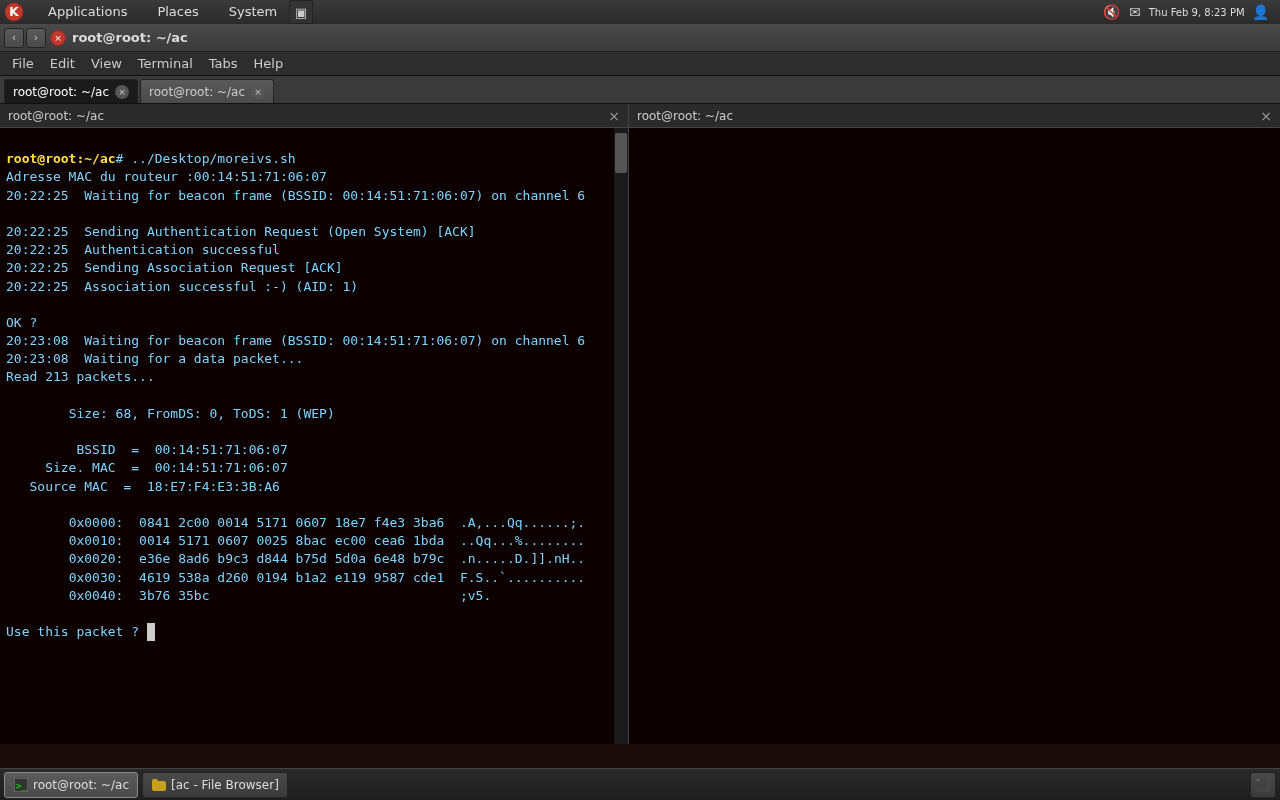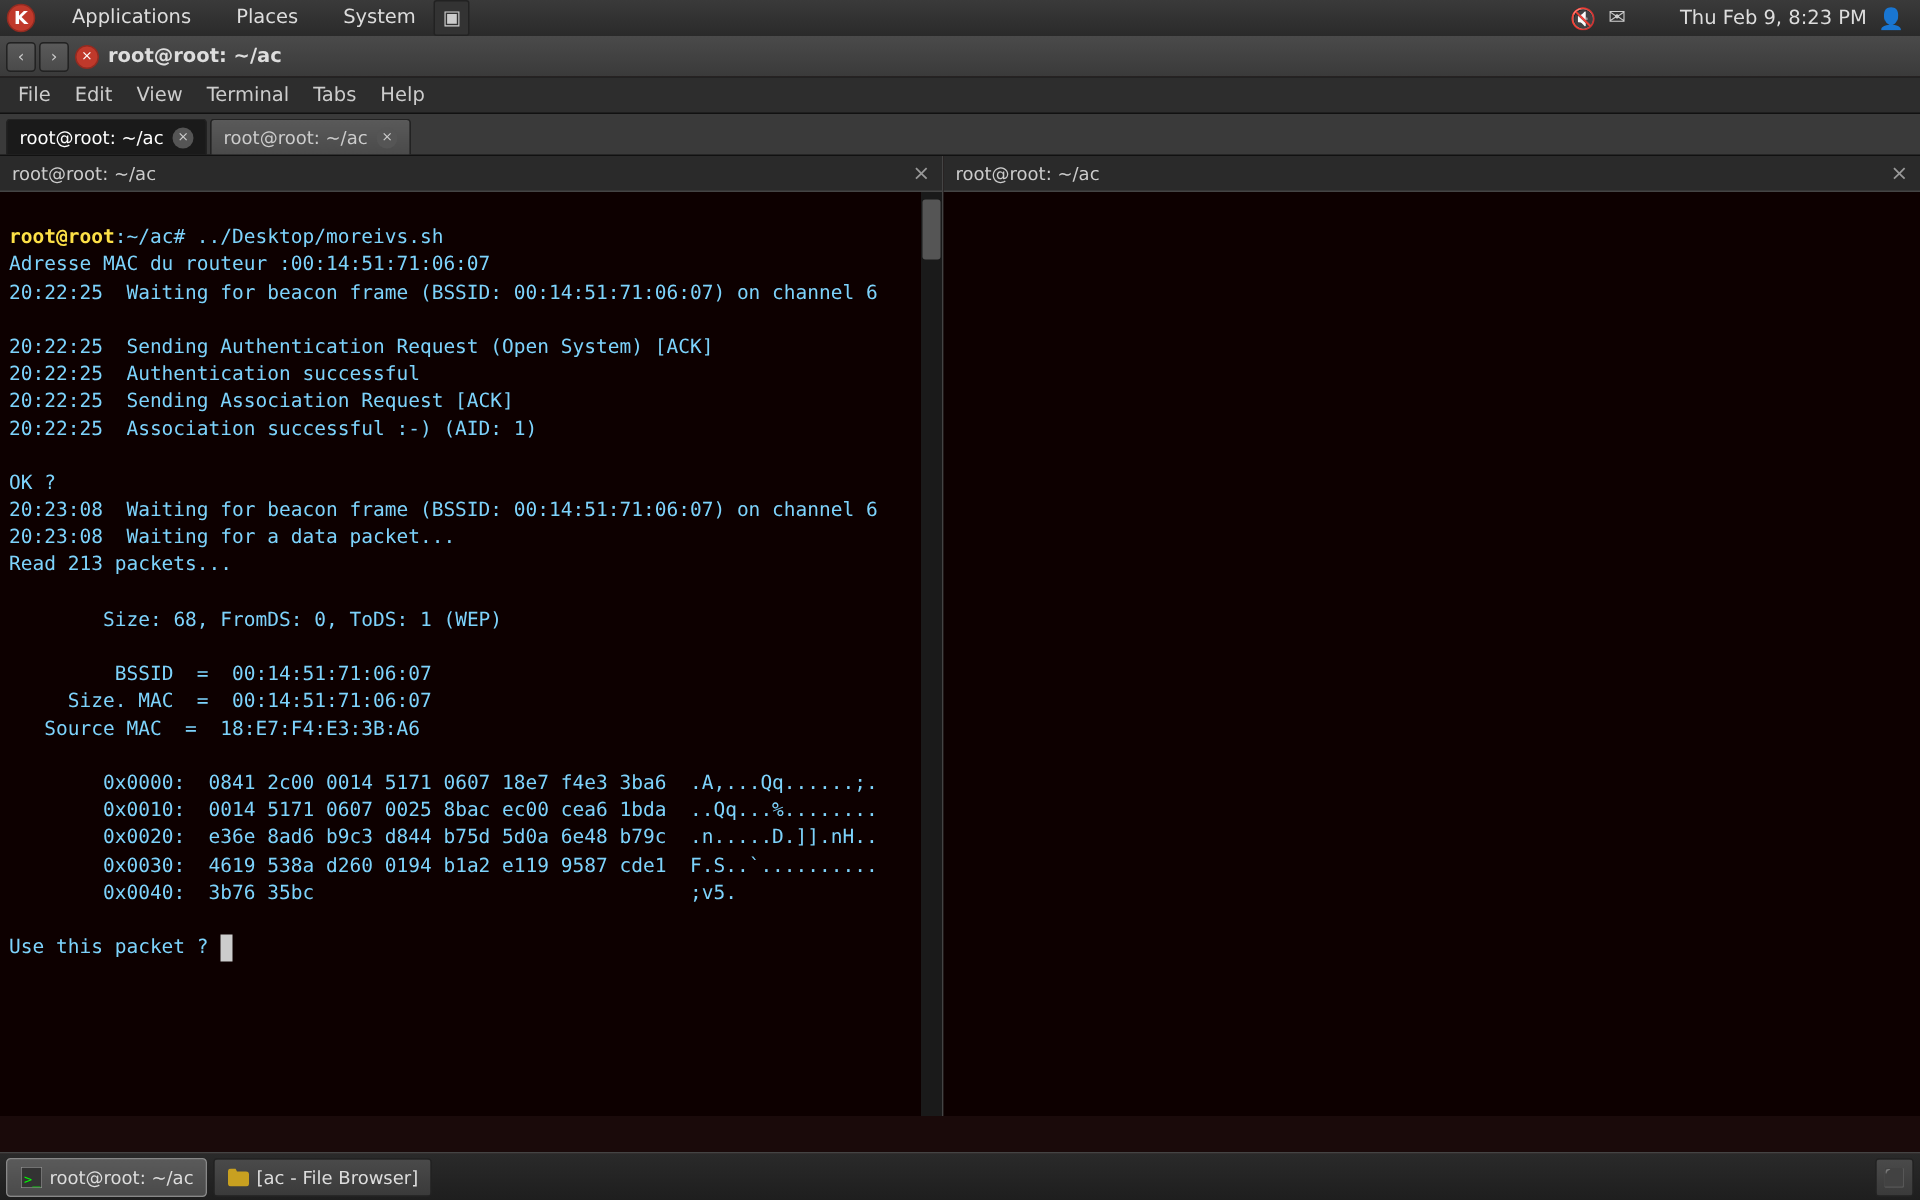--- a/index.html
+++ b/index.html
@@ -210,21 +210,21 @@
       font-size: 13px;
       padding: 4px 6px;
       height: calc(640px - 24px);
       overflow-y: auto;
       white-space: pre-wrap;
       word-break: break-all;
       line-height: 1.4;
     }
     .term-white { color: #7dd3fc; }
     .term-prompt-root { color: #fde047; font-weight: bold; }
-    .term-prompt-path { color: #7dd3fc; font-weight: normal; }
+    .term-prompt-path { color: #fde047; font-weight: bold; }
     .term-cursor {
       background: #ccc;
       color: #000;
       display: inline-block;
       width: 8px;
     }
 
     
     #scrollbar {
       position: absolute;
@@ -309,21 +309,21 @@
   <div class="menu-item">Places</div>
   <div class="menu-item">System</div>
 
   <div style="width:24px;height:24px;background:#333;border:1px solid #222;border-radius:2px;display:flex;align-items:center;justify-content:center;margin-left:4px;color:#ccc;font-size:13px;cursor:pointer;">▣</div>
   <div class="spacer"></div>
   <div class="topbar-right">
 
     <div style="color:#ccc;font-size:14px;">🔇</div>
 
     <div style="color:#ccc;font-size:14px;">✉</div>
-    <div style="color:#ddd;font-size:13px;margin-left:28px;">Thu Feb  9,  8:23 PM</div>
+    <div style="color:#ddd;font-size:10px;">Thu Feb  9,  8:23 PM</div>
 
     <div style="color:#ccc;font-size:14px;">👤</div>
   </div>
 </div>
 
 <div id="titlebar">
   <div class="nav-buttons">
     <div class="nav-btn">‹</div>
     <div class="nav-btn">›</div>
   </div>

